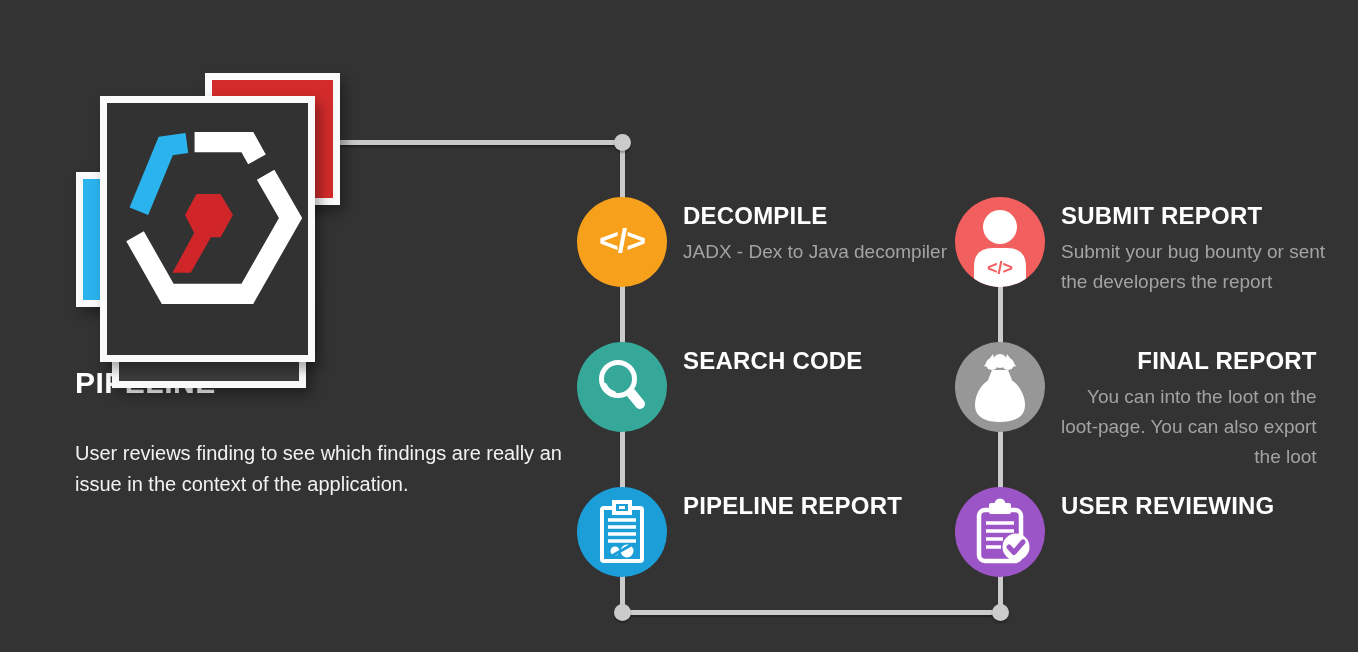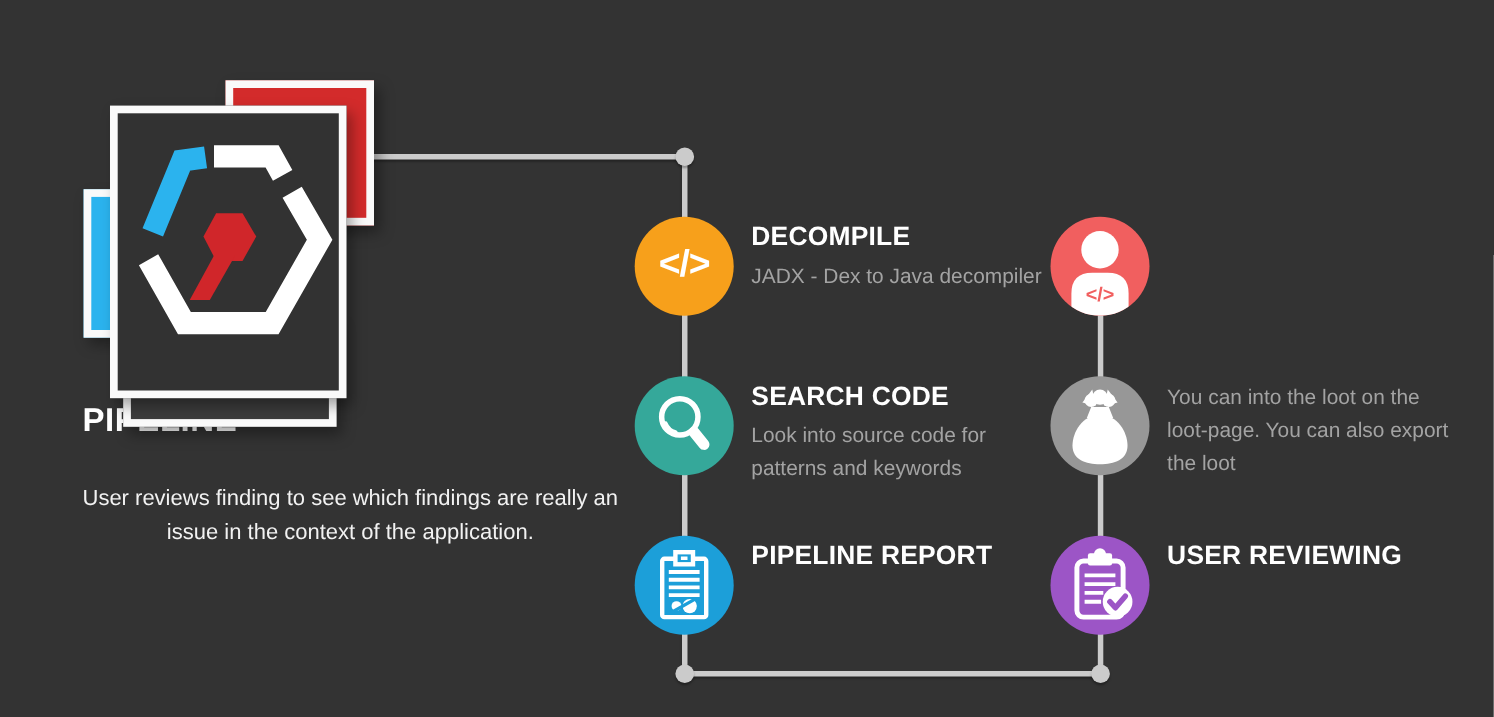--- a/index.html
+++ b/index.html
@@ -17,35 +17,35 @@
   .sq-red  { left:205px; top:73px;  width:135px; height:132px; background:#D32B2B; z-index:2; }
   .sq-cyan { left:76px;  top:172px; width:40px;  height:135px; background:#2BB3EE; z-index:2; }
   .sq-back { left:112px; top:290px; width:194px; height:98px;  background:#3B3B3B; z-index:3; }
   .sq-main { left:100px; top:96px;  width:215px; height:266px; background:#323232; z-index:4; }
   .sq-main svg { position:absolute; left:5px; top:18px; }
 
   
   .page-title { position:absolute; left:75px; top:366px; color:#FFFFFF; font-size:30px; font-weight:700;
                 letter-spacing:0.5px; z-index:2; }
   .page-subtitle { position:absolute; left:75px; top:438px; color:#F2F2F2; font-size:20px; line-height:31px;
-                   white-space:pre-line; z-index:2;text-align:center; }
+                   white-space:pre-line; z-index:2; }
 
   
   .step-circle { position:absolute; width:90px; height:90px; border-radius:50%; z-index:3;
                  display:flex; align-items:center; justify-content:center; overflow:hidden; }
   .step-text { position:absolute; z-index:3; color:#FFFFFF; }
   .step-title { font-size:24px; font-weight:700; letter-spacing:0.2px; margin-bottom:7px; color:#FFFFFF; }
   .step-desc { font-size:19px; line-height:30px; color:#a3a3a3; white-space:pre-line; }
   .code-glyph { color:#FFFFFF; font-size:34px; font-weight:700; letter-spacing:-1px; transform:translateY(-2px); }
 
   
   .c-l { left:577px; } .c-r { left:955px; }
   .r1 { top:197px; } .r2 { top:342px; } .r3 { top:487px; }
   .t-l { left:683px; } .t-r { left:1061px; }
-  .tr1 { top:202px; } .tr2 { top:347px; } .tr3 { top:492px; }
+  .tr1 { top:202px; } .tr2 { top:347px;text-align:right; } .tr3 { top:492px; }
 </style>
 </head>
 <body>
 
 <div class="canvas">
 
   <div class="line" style="left:338px; top:140px; width:286px; height:5px;"></div>
   <div class="line" style="left:620px; top:142px; width:5px; height:470px;"></div>
   <div class="line" style="left:620px; top:610px; width:383px; height:5px;"></div>
   <div class="line" style="left:998px; top:240px; width:5px; height:372px;"></div>
@@ -80,22 +80,20 @@
 
   <div class="step-circle c-l r2" style="background-color: rgb(53, 168, 154);">
     <svg viewBox="0 0 90 90" width="90" height="90">
       <circle cx="41" cy="37" r="16.5" fill="none" stroke="#FFFFFF" stroke-width="5"></circle>
       <path d="M 28,43 A 14 14 0 0 0 37,51" fill="none" stroke="#FFFFFF" stroke-width="4" stroke-linecap="round"></path>
       <line x1="54" y1="51" x2="63" y2="62" stroke="#FFFFFF" stroke-width="10" stroke-linecap="round"></line>
     </svg>
   </div>
   <div class="step-text t-l tr2">
     <div class="step-title">SEARCH CODE</div>
-    <div class="step-desc">Look into source code for
-patterns and keywords</div>
   </div>
 
   <div class="step-circle c-l r3" style="background-color: rgb(28, 159, 217);">
     <svg viewBox="0 0 90 90" width="90" height="90">
       <rect x="25" y="21" width="40" height="53" rx="2" fill="none" stroke="#FFFFFF" stroke-width="4"></rect>
       <rect x="37" y="15" width="16" height="11" fill="none" stroke="#FFFFFF" stroke-width="4" style="fill: rgb(28, 159, 217);"></rect>
       <line x1="42" y1="20.5" x2="48" y2="20.5" stroke="#FFFFFF" stroke-width="3"></line>
       <line x1="31" y1="33" x2="59" y2="33" stroke="#FFFFFF" stroke-width="3.5"></line>
       <line x1="31" y1="40" x2="59" y2="40" stroke="#FFFFFF" stroke-width="3.5"></line>
       <line x1="31" y1="47" x2="59" y2="47" stroke="#FFFFFF" stroke-width="3.5"></line>
@@ -109,33 +107,39 @@
     <div class="step-title">PIPELINE REPORT</div>
   </div>
 
   <div class="step-circle c-r r1" style="background-color: rgb(241, 95, 95);">
     <svg viewBox="0 0 90 90" width="90" height="90">
       <circle cx="45" cy="30" r="17" fill="#FFFFFF"></circle>
       <path d="M 19,92 L 19,70 Q 19,51 38,51 L 52,51 Q 71,51 71,70 L 71,92 Z" fill="#FFFFFF"></path>
       <text x="45" y="77" text-anchor="middle" font-size="18" font-weight="bold" font-family="Liberation Sans, sans-serif" style="fill: rgb(241, 95, 95);">&lt;/&gt;</text>
     </svg>
   </div>
+  <div class="step-text t-r tr1">
+    <div class="step-title">SUBMIT REPORT</div>
+    <div class="step-desc">Submit your bug bounty or sent
+the developers the report</div>
+  </div>
 
   <div class="step-circle c-r r2" style="background-color: rgb(151, 151, 151);">
     <svg viewBox="0 0 90 90" width="90" height="90">
       <polygon points="29,24 38,12 41,27" fill="#FFFFFF"></polygon>
       <polygon points="61,24 52,12 49,27" fill="#FFFFFF"></polygon>
       <circle cx="37" cy="22" r="6" fill="#FFFFFF"></circle>
       <circle cx="45" cy="19" r="7" fill="#FFFFFF"></circle>
       <circle cx="53" cy="22" r="6" fill="#FFFFFF"></circle>
       <polygon points="37,28 53,28 57,38 33,38" fill="#FFFFFF"></polygon>
       <path d="M 45,35 C 61,35 70,51 70,63 C 70,76 58,80 45,80 C 32,80 20,76 20,63 C 20,51 29,35 45,35 Z" fill="#FFFFFF"></path>
     </svg>
   </div>
   <div class="step-text t-r tr2">
+    <div class="step-title">FINAL REPORT</div>
     <div class="step-desc">You can into the loot on the
 loot-page. You can also export
 the loot</div>
   </div>
 
   <div class="step-circle c-r r3" style="background-color: rgb(156, 85, 198);">
     <svg viewBox="0 0 90 90" width="90" height="90">
       <rect x="24" y="23" width="42" height="51" rx="6" fill="none" stroke="#FFFFFF" stroke-width="4.5"></rect>
       <circle cx="45" cy="17" r="5.5" fill="#FFFFFF"></circle>
       <rect x="34" y="16" width="22" height="11" rx="2" fill="#FFFFFF"></rect>

